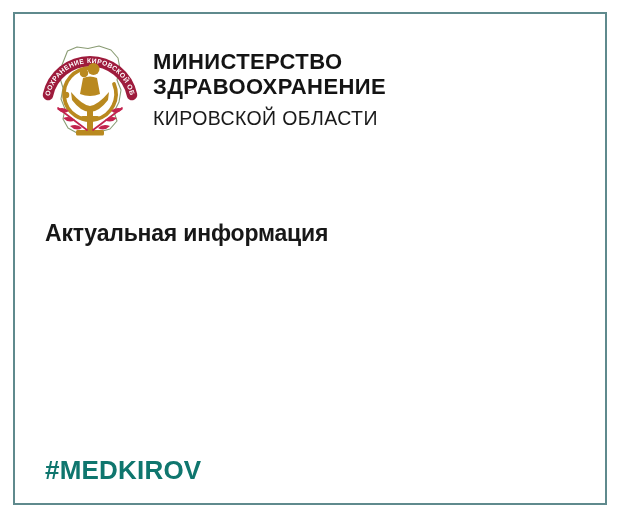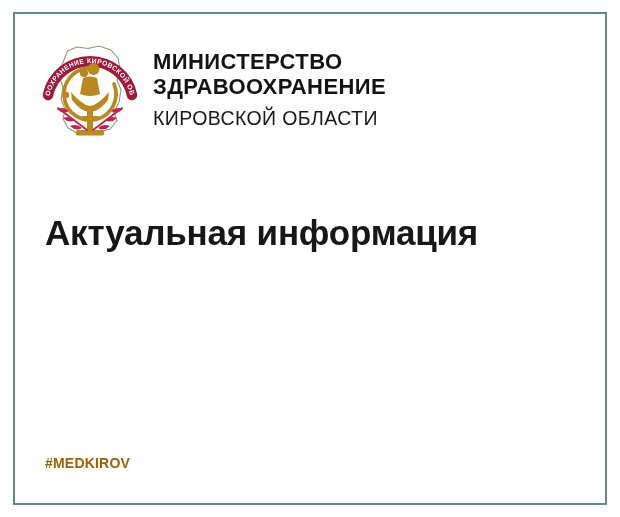--- a/index.html
+++ b/index.html
@@ -74,41 +74,41 @@
     color: #1a1a1a;
     white-space: nowrap;
     margin-top: 7px;
   }
 
   
   .headline {
     position: absolute;
     left: 45px;
     top: 211px;
-    font-size: 35px;
+    font-size: 23px;
     font-weight: 700;
     line-height: 44px;
     letter-spacing: -0.2px;
     color: #171717;
     max-width: 520px;
   }
   .headline-line {
     display: block;
     white-space: nowrap;
   }
 
   
   .hashtag {
     position: absolute;
     left: 45px;
     top: 455px;
-    font-size: 14px;
+    font-size: 26px;
     font-weight: 700;
     letter-spacing: 0.2px;
-    color: #a16207;
+    color: #0f766e;
     white-space: nowrap;
   }
 </style>
 </head>
 <body>
 
 <div class="canvas">
 
   <div class="frame"></div>
 

